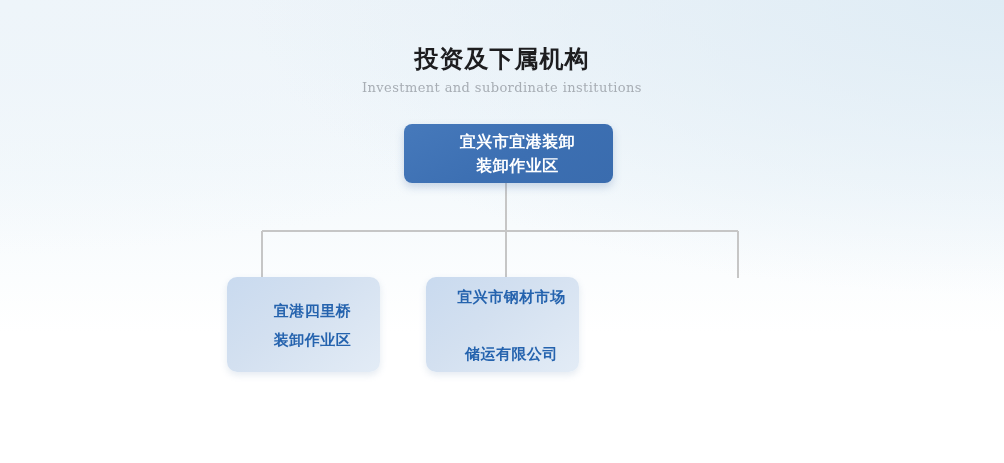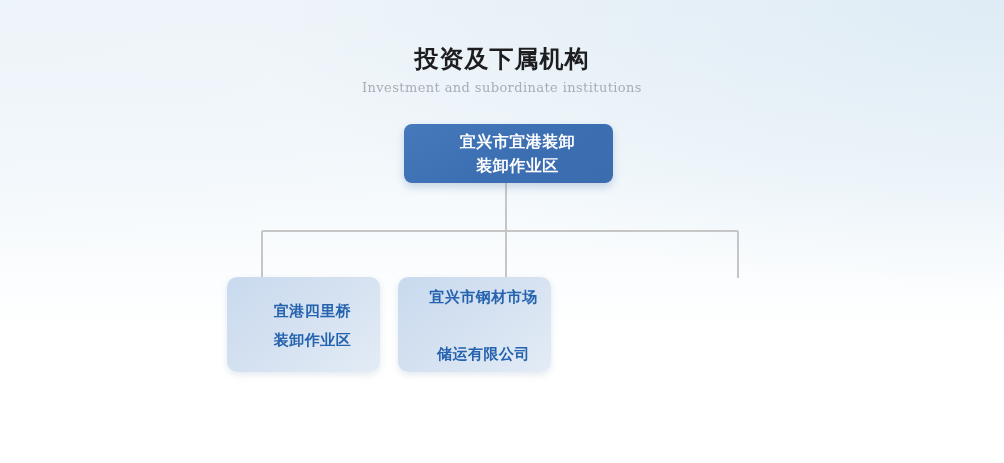--- a/index.html
+++ b/index.html
@@ -94,21 +94,21 @@
     border-radius: 10px;
     background: linear-gradient(140deg, #c9daef 0%, #d3e0f0 42%, #e3ecf6 100%);
     box-shadow: 0 3px 7px rgba(120, 150, 185, 0.20);
     color: #2563ae;
     font-size: 15px;
     font-weight: bold;
     line-height: 29px;
     letter-spacing: 0.5px;
   }
   .node-child-1 { left: 180px; margin-left: 47px; }
-  .node-child-2 { left: 398px; gap: 28px; }
+  .node-child-2 { left: 426px; gap: 28px; }
   .node-child-3 {
     left: 662px;
     background: linear-gradient(140deg, #d9e6f2 0%, #e0eaf5 45%, #eaf1f8 100%);
   }
 
   .node-line { display: block; white-space: nowrap; }
 </style>
 </head>
 <body>
 

